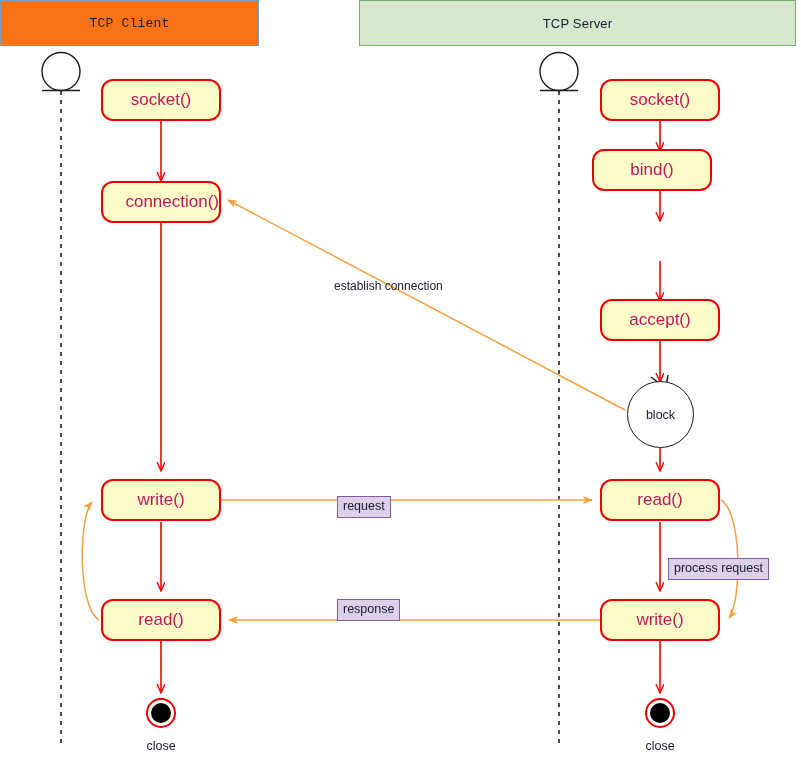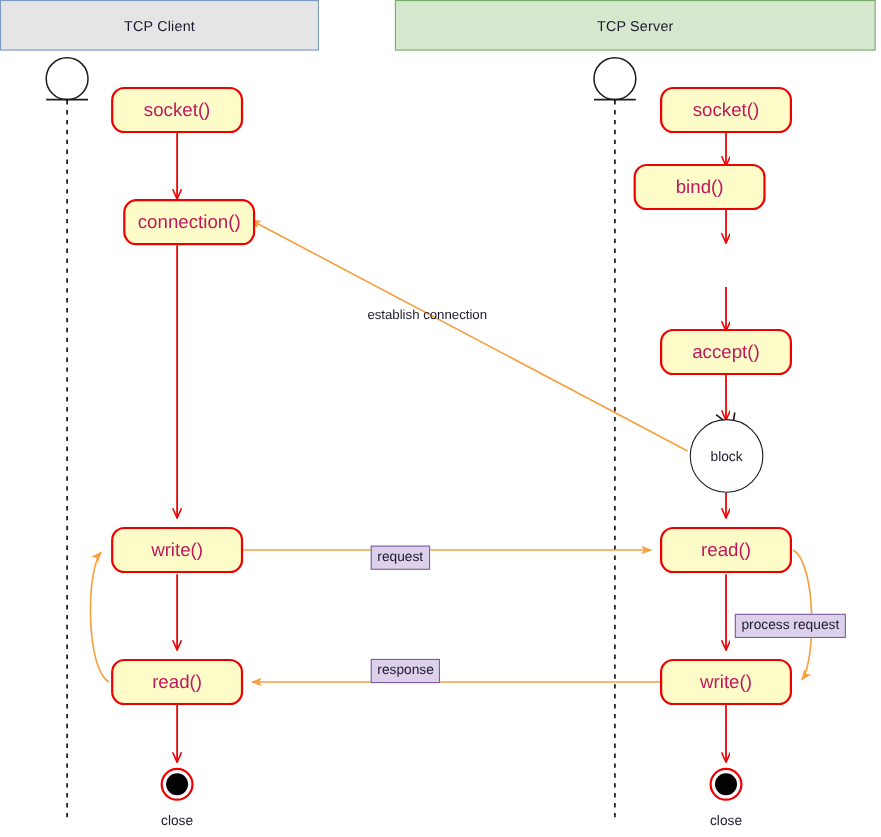--- a/index.html
+++ b/index.html
@@ -33,24 +33,25 @@
     display: flex;
     align-items: center;
     justify-content: center;
     font-size: 13px;
     color: #1a1a2e;
     letter-spacing: 0.2px;
   }
   .lane-client {
     left: 0px;
     top: 0px;
-    width: 290px;
+    width: 259px;
     height: 46px;
-    background: #e5e5e5;
+    background: #f97316;
     border: 1px solid #7a9cc6;
+    font-family: Liberation Mono, monospace;
   }
   .lane-server {
     left: 359px;
     top: 0px;
     width: 437px;
     height: 46px;
     background: #d5e7cd;
     border: 1px solid #7aac6e;
   }
 
@@ -189,37 +190,37 @@
   <div class="lane-header lane-client">
     <span>TCP Client</span>
   </div>
   <div class="lane-header lane-server">
     <span>TCP Server</span>
   </div>
 
   <div class="action" style="left:101px; top:79px;">
     <span>socket()</span>
   </div>
-  <div class="action" style="left:112px; top:181px;">
+  <div class="action" style="left:101px; top:181px;justify-content:flex-end;">
     <span>connection()</span>
   </div>
   <div class="action" style="left:101px; top:479px;">
     <span>write()</span>
   </div>
   <div class="action" style="left:101px; top:599px;">
     <span>read()</span>
   </div>
 
   <div class="end-node" style="left:146px; top:698px;"></div>
   <div class="end-label" style="left:121px; top:739px;">close</div>
 
   <div class="action" style="left:600px; top:79px;">
     <span>socket()</span>
   </div>
-  <div class="action" style="left:576px; top:149px;">
+  <div class="action" style="left:592px; top:149px;">
     <span>bind()</span>
   </div>
   <div class="action" style="left:600px; top:299px;align-items:center;">
     <span>accept()</span>
   </div>
 
   <div class="block-node" style="left:627px; top:381px;">
     <span>block</span>
   </div>
 

